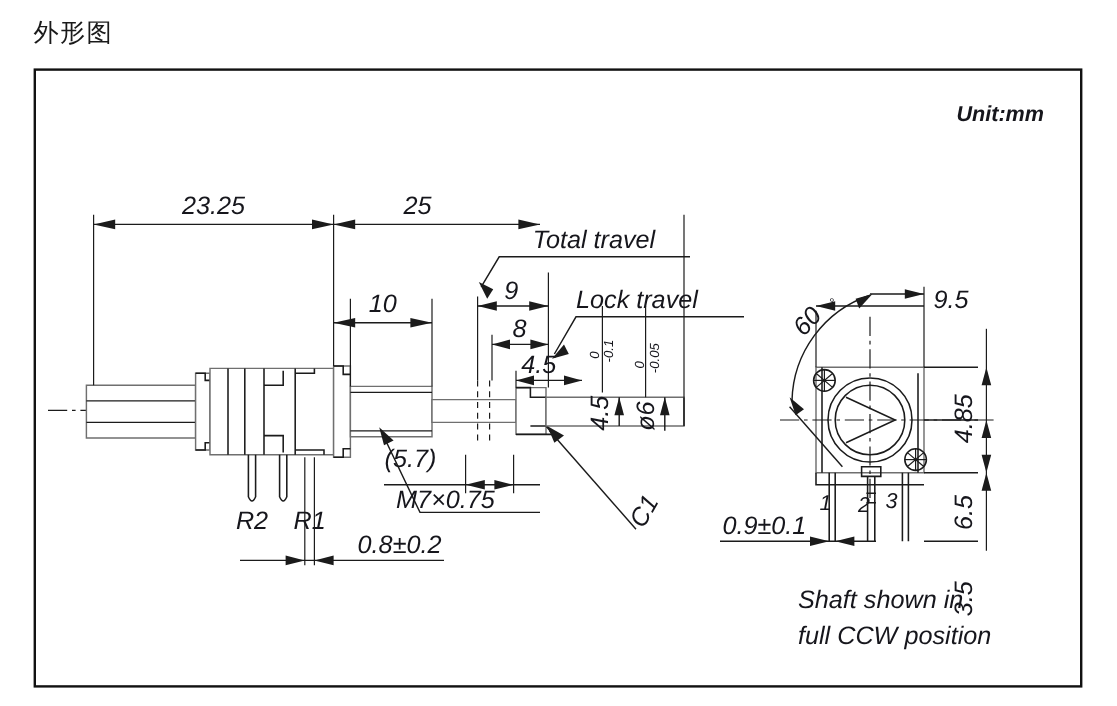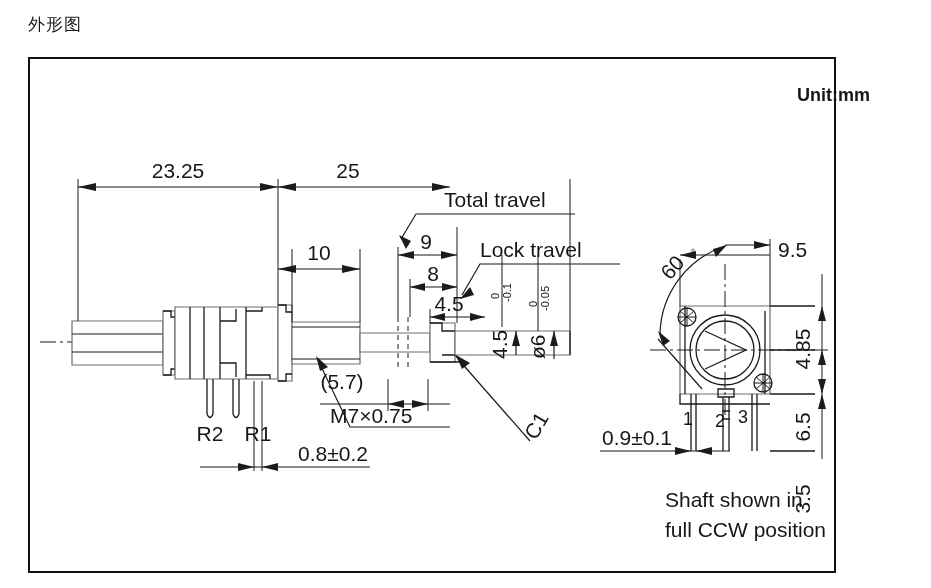--- a/index.html
+++ b/index.html
@@ -11,34 +11,35 @@
     width: 931px;
     height: 588px;
     font-family: "Liberation Sans", sans-serif;
     overflow: hidden;
     position: relative;
   }
   #page-title {
     position: absolute;
     left: 28px;
     top: 13px;
-    font-size: 17px;
+    font-size: 21px;
     color: #1a1a1a;
     letter-spacing: 1px;
     font-family: Liberation Serif, serif;
   }
   #drawing-frame {
     position: absolute;
     left: 28px;
     top: 57px;
-    width: 808px;
+    width: 874px;
     height: 516px;
     border: 2px solid #111111;
     box-sizing: border-box;
     background: #ffffff;
+    font-style: italic;
   }
   svg { display: block; }
   .dimtext {
     font-family: "Liberation Sans", sans-serif;
     font-size: 21px;
     fill: #16161c;
   }
   .tol {
     font-family: "Liberation Sans", sans-serif;
     font-size: 11px;

